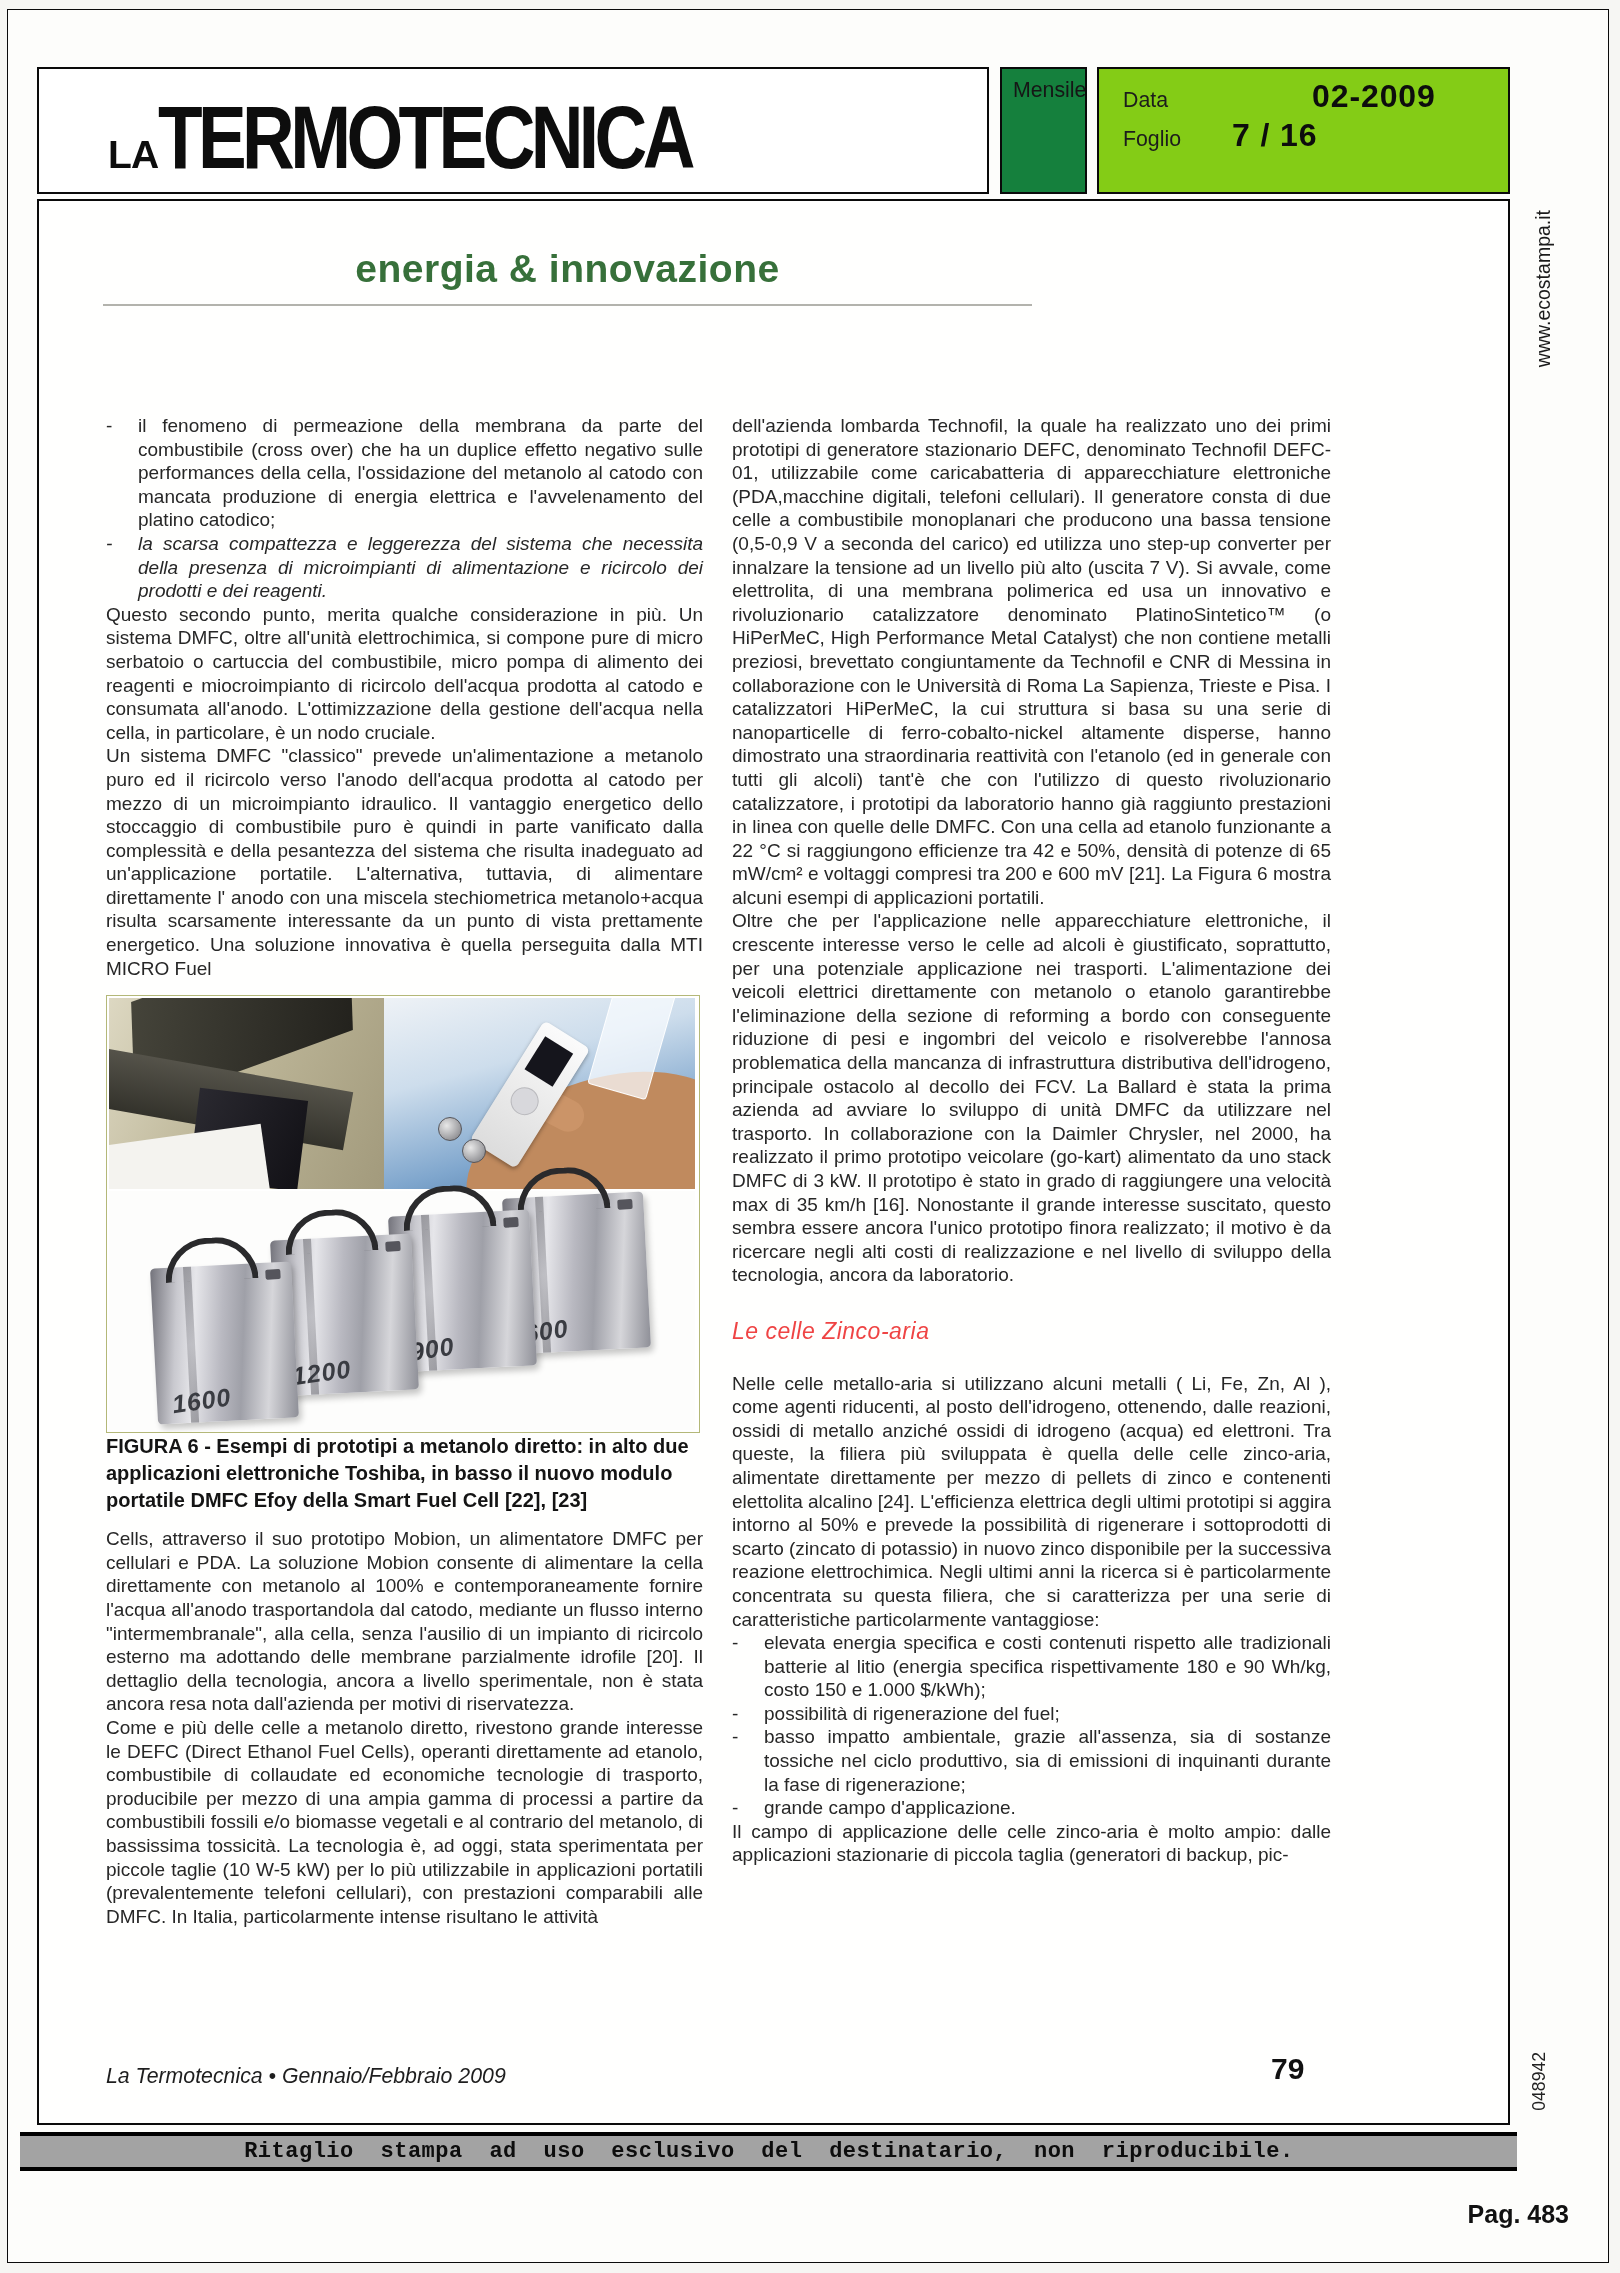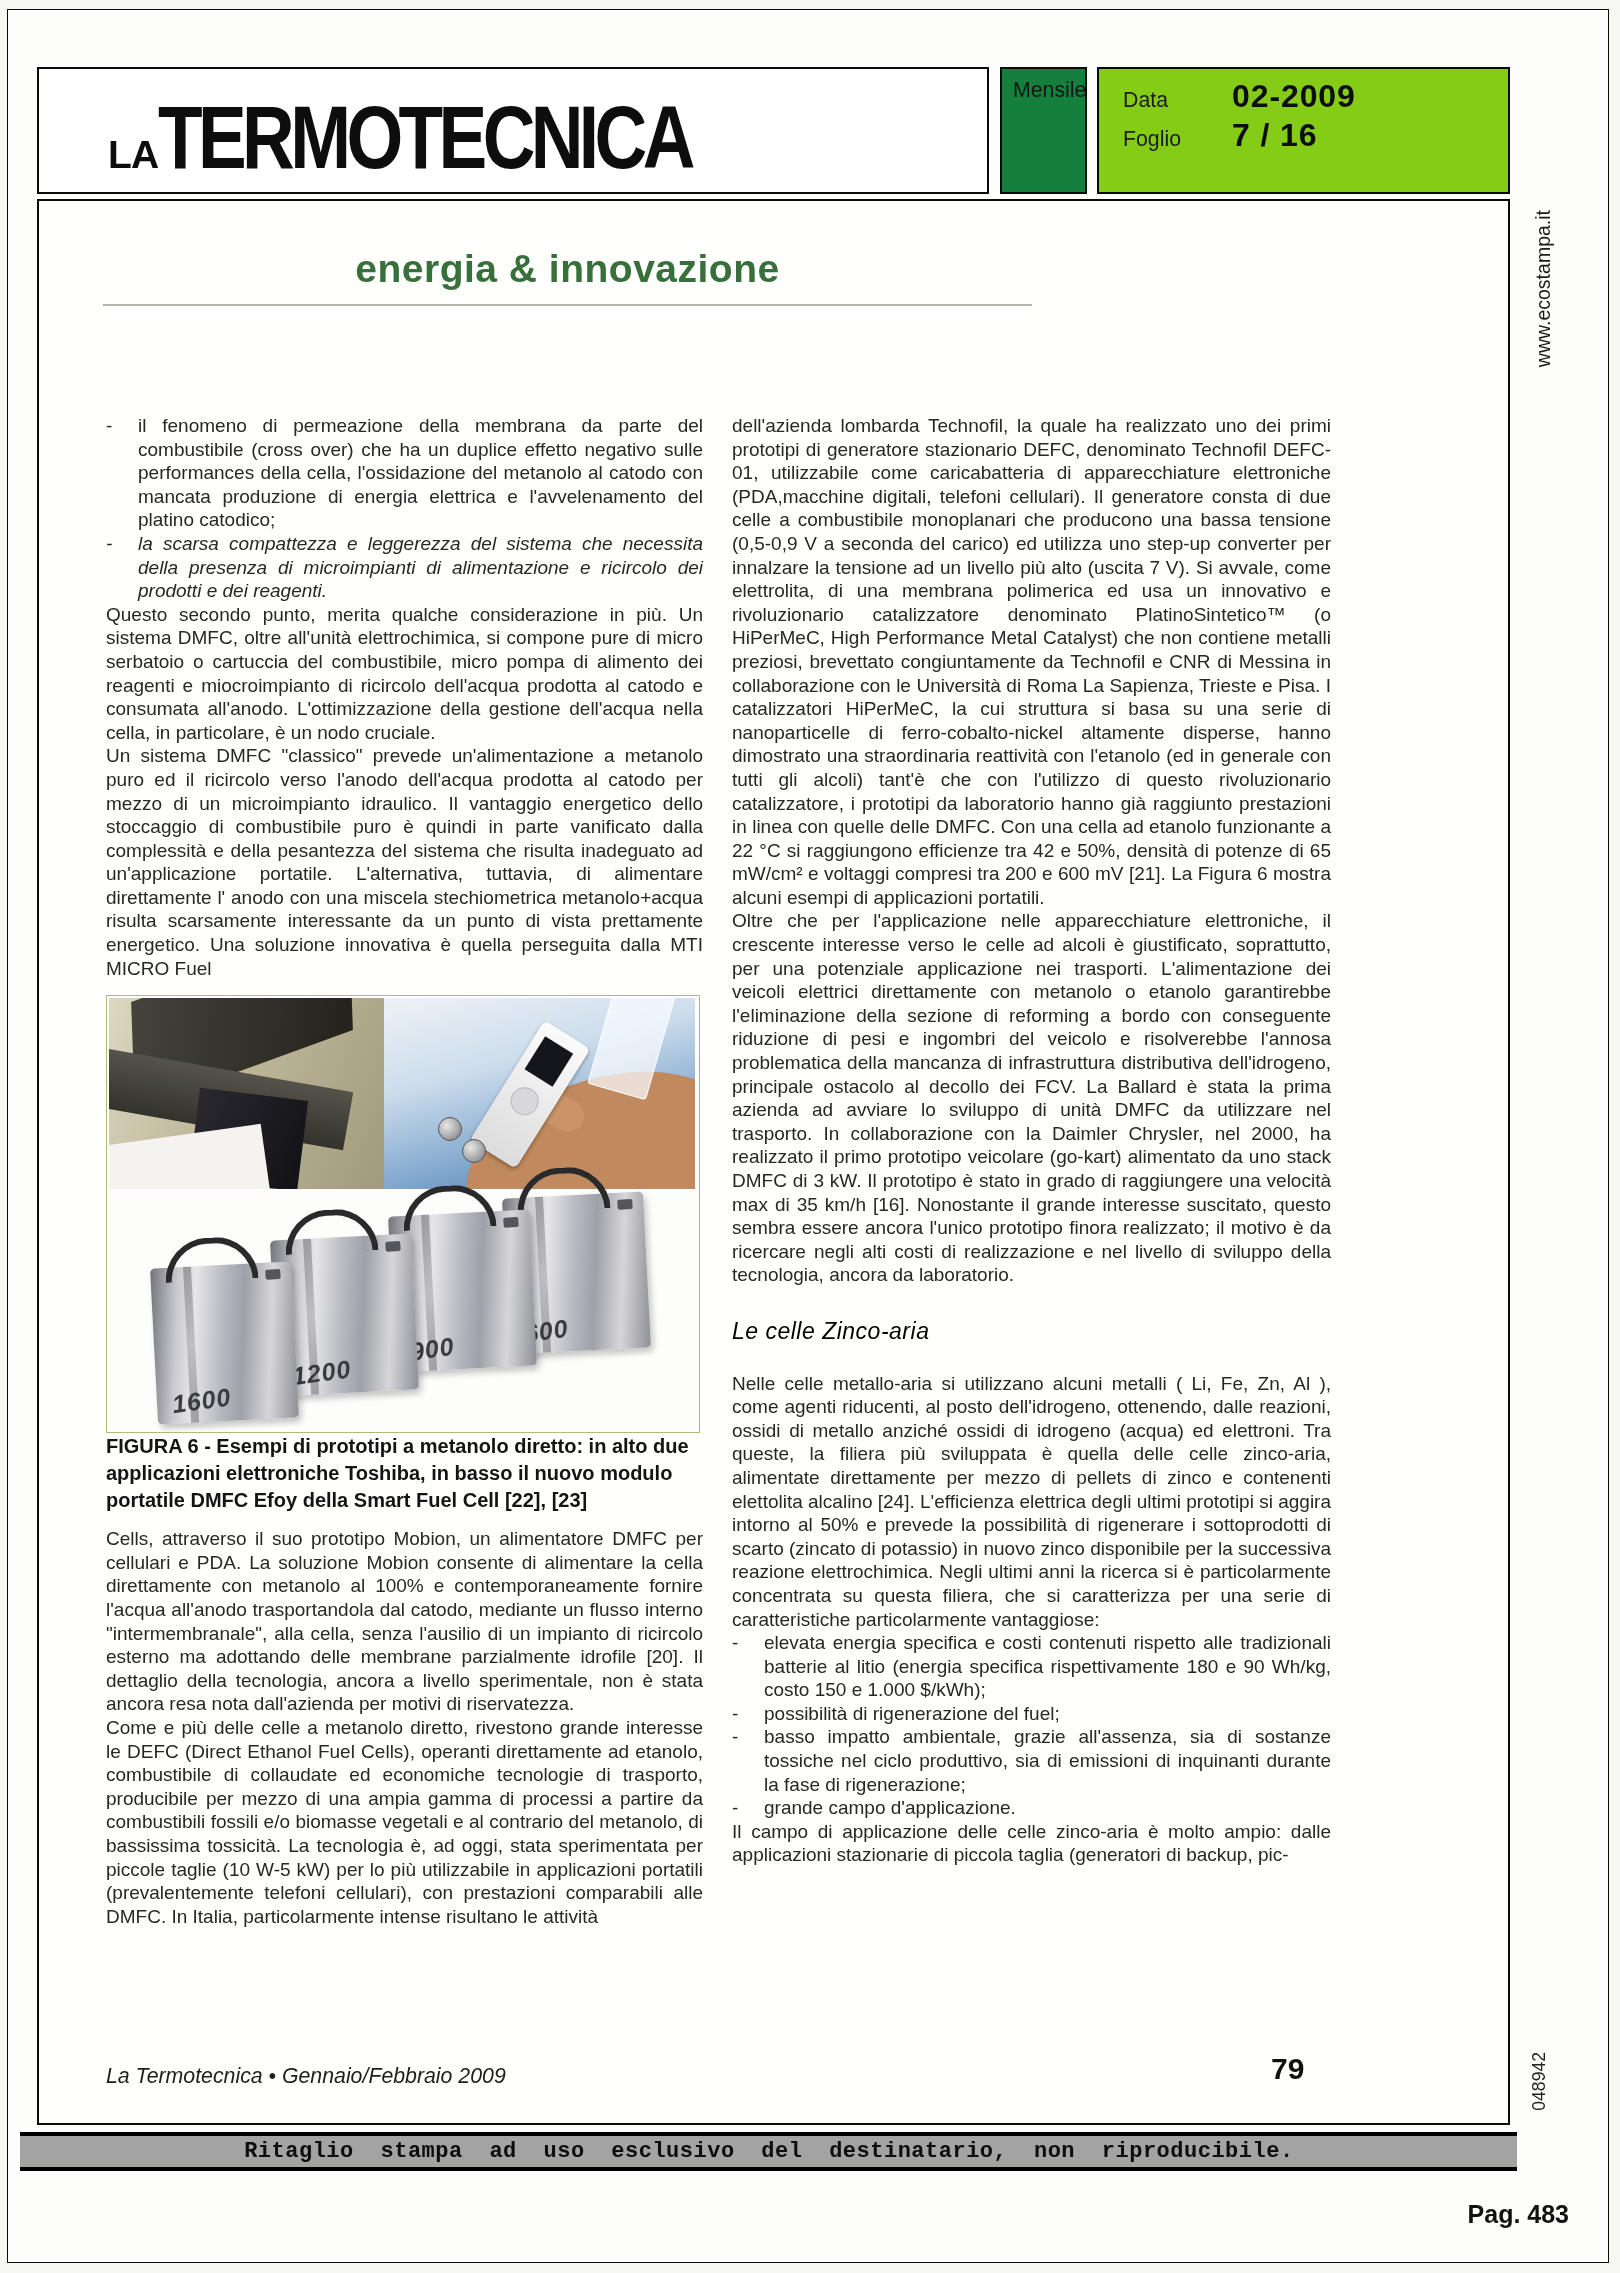--- a/index.html
+++ b/index.html
@@ -22,21 +22,21 @@
     transform:scaleX(.82); transform-origin:left bottom; color:#0d0d0d; }
 
   .mensile-box { position:absolute; left:1000px; top:67px; width:87px; height:127px;
     border:2.8px solid #0a0a0a; background:#15803d; padding:9.3px 0 0 11px; font-size:21.3px; color:#161616; }
 
   .info-box { position:absolute; left:1097px; top:67px; width:413px; height:127px;
     border:2.8px solid #0a0a0a; background:#84cc16; padding:9.3px 0 0 24px; }
   .info-row { display:flex; align-items:baseline; height:39px; }
   .info-label { width:109px; font-size:21.3px; color:#1c1c1c; }
   .info-value { font-size:32px; font-weight:bold; color:#0d0d0d; letter-spacing:0.9px; }
-  .info-row.data .info-value { }
+  .info-row.data .info-value { margin-left:80px; }
 
   
   .main-frame { position:absolute; left:37px; top:199px; width:1473px; height:1926px;
     border:2.8px solid #0a0a0a; background:#fffffe; }
 
   .title-wrap { position:absolute; left:64px; top:46px; width:929px; text-align:center;
     padding-bottom:13px; border-bottom:2.8px solid #b3b3ad; }
   .page-title { font-size:39px; font-weight:bold; letter-spacing:0.5px; }
 
   .col { position:absolute; top:213px; font-size:19px; line-height:23.6px;
@@ -215,21 +215,21 @@
     </div>
     <p class="caption">FIGURA 6 - Esempi di prototipi a metanolo diretto: in alto due applicazioni elettroniche Toshiba, in basso il nuovo modulo portatile DMFC Efoy della Smart Fuel Cell [22], [23]</p>
 
     <p style="margin-top:13px">Cells, attraverso il suo prototipo Mobion, un alimentatore DMFC per cellulari e PDA. La soluzione Mobion consente di alimentare la cella direttamente con metanolo al 100% e contemporaneamente fornire l'acqua all'anodo trasportandola dal catodo, mediante un flusso interno "intermembranale", alla cella, senza l'ausilio di un impianto di ricircolo esterno ma adottando delle membrane parzialmente idrofile [20]. Il dettaglio della tecnologia, ancora a livello sperimentale, non è stata ancora resa nota dall'azienda per motivi di riservatezza.</p>
     <p>Come e più delle celle a metanolo diretto, rivestono grande interesse le DEFC (Direct Ethanol Fuel Cells), operanti direttamente ad etanolo, combustibile di collaudate ed economiche tecnologie di trasporto, producibile per mezzo di una ampia gamma di processi a partire da combustibili fossili e/o biomasse vegetali e al contrario del metanolo, di bassissima tossicità. La tecnologia è, ad oggi, stata sperimentata per piccole taglie (10 W-5 kW) per lo più utilizzabile in applicazioni portatili (prevalentemente telefoni cellulari), con prestazioni comparabili alle DMFC. In Italia, particolarmente intense risultano le attività</p>
   </div>
 
   <div class="col col-right">
     <p>dell'azienda lombarda Technofil, la quale ha realizzato uno dei primi prototipi di generatore stazionario DEFC, denominato Technofil DEFC-01, utilizzabile come caricabatteria di apparecchiature elettroniche (PDA,macchine digitali, telefoni cellulari). Il generatore consta di due celle a combustibile monoplanari che producono una bassa tensione (0,5-0,9 V a seconda del carico) ed utilizza uno step-up converter per innalzare la tensione ad un livello più alto (uscita 7 V). Si avvale, come elettrolita, di una membrana polimerica ed usa un innovativo e rivoluzionario catalizzatore denominato PlatinoSintetico™ (o HiPerMeC, High Performance Metal Catalyst) che non contiene metalli preziosi, brevettato congiuntamente da Technofil e CNR di Messina in collaborazione con le Università di Roma La Sapienza, Trieste e Pisa. I catalizzatori HiPerMeC, la cui struttura si basa su una serie di nanoparticelle di ferro-cobalto-nickel altamente disperse, hanno dimostrato una straordinaria reattività con l'etanolo (ed in generale con tutti gli alcoli) tant'è che con l'utilizzo di questo rivoluzionario catalizzatore, i prototipi da laboratorio hanno già raggiunto prestazioni in linea con quelle delle DMFC. Con una cella ad etanolo funzionante a 22 °C si raggiungono efficienze tra 42 e 50%, densità di potenze di 65 mW/cm² e voltaggi compresi tra 200 e 600 mV [21]. La Figura 6 mostra alcuni esempi di applicazioni portatili.</p>
     <p>Oltre che per l'applicazione nelle apparecchiature elettroniche, il crescente interesse verso le celle ad alcoli è giustificato, soprattutto, per una potenziale applicazione nei trasporti. L'alimentazione dei veicoli elettrici direttamente con metanolo o etanolo garantirebbe l'eliminazione della sezione di reforming a bordo con conseguente riduzione di pesi e ingombri del veicolo e risolverebbe l'annosa problematica della mancanza di infrastruttura distributiva dell'idrogeno, principale ostacolo al decollo dei FCV. La Ballard è stata la prima azienda ad avviare lo sviluppo di unità DMFC da utilizzare nel trasporto. In collaborazione con la Daimler Chrysler, nel 2000, ha realizzato il primo prototipo veicolare (go-kart) alimentato da uno stack DMFC di 3 kW. Il prototipo è stato in grado di raggiungere una velocità max di 35 km/h [16]. Nonostante il grande interesse suscitato, questo sembra essere ancora l'unico prototipo finora realizzato; il motivo è da ricercare negli alti costi di realizzazione e nel livello di sviluppo della tecnologia, ancora da laboratorio.</p>
-    <div class="subheading" id="zinc-heading" style="color: #000000;">Le celle Zinco-aria</div>
+    <div class="subheading" id="zinc-heading" style="color: #ef4444;">Le celle Zinco-aria</div>
     <p>Nelle celle metallo-aria si utilizzano alcuni metalli ( Li, Fe, Zn, Al ), come agenti riducenti, al posto dell'idrogeno, ottenendo, dalle reazioni, ossidi di metallo anziché ossidi di idrogeno (acqua) ed elettroni. Tra queste, la filiera più sviluppata è quella delle celle zinco-aria, alimentate direttamente per mezzo di pellets di zinco e contenenti elettolita alcalino [24]. L'efficienza elettrica degli ultimi prototipi si aggira intorno al 50% e prevede la possibilità di rigenerare i sottoprodotti di scarto (zincato di potassio) in nuovo zinco disponibile per la successiva reazione elettrochimica. Negli ultimi anni la ricerca si è particolarmente concentrata su questa filiera, che si caratterizza per una serie di caratteristiche particolarmente vantaggiose:</p>
     <div class="bullet">
       <span class="dash">-</span>
       <span class="btxt">elevata energia specifica e costi contenuti rispetto alle tradizionali batterie al litio (energia specifica rispettivamente 180 e 90 Wh/kg, costo 150 e 1.000 $/kWh);</span>
     </div>
     <div class="bullet">
       <span class="dash">-</span>
       <span class="btxt">possibilità di rigenerazione del fuel;</span>
     </div>
     <div class="bullet">

